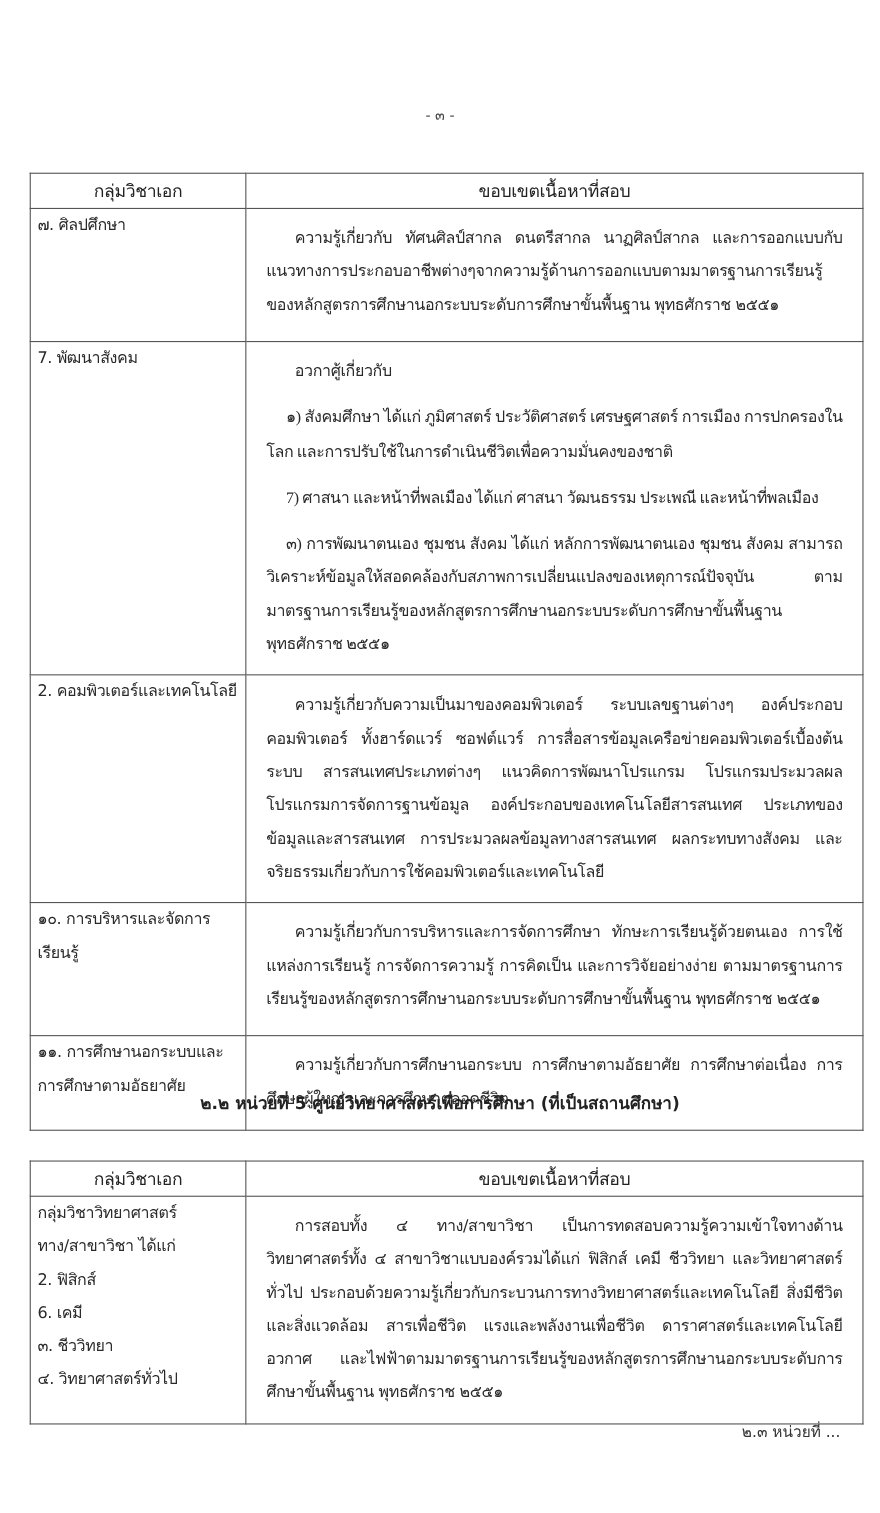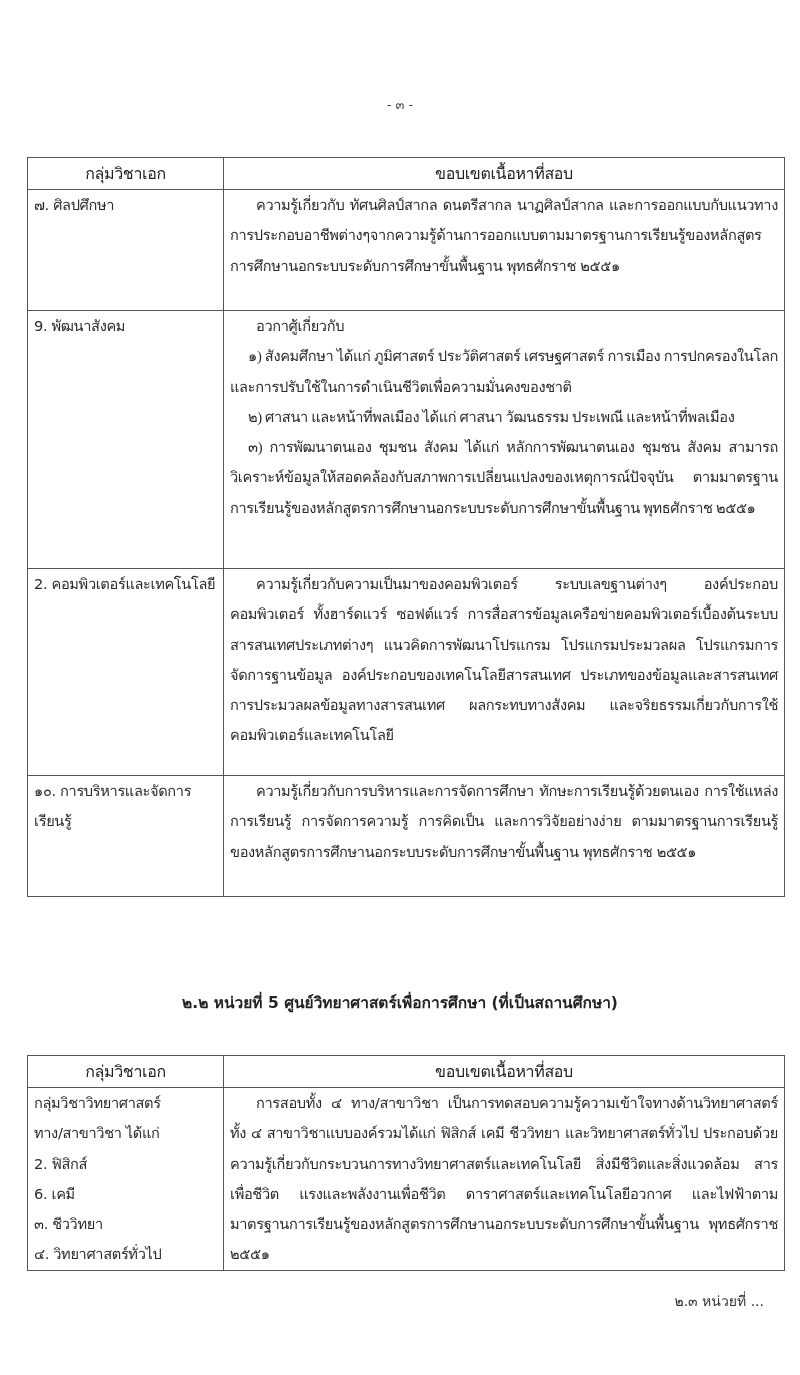--- a/index.html
+++ b/index.html
@@ -38,21 +38,21 @@
     .row-10 td { height: 120px; }
     .row-11 td { height: 64px; }
     .section-heading {
       position: absolute; top: 990px; left: 0; width: 800px;
       text-align: center; font-size: 15.5px; font-weight: bold; color: #222;
     }
     .footer-continue {
       position: absolute; top: 1290px; right: 36px;
       font-size: 14px; color: #333;
     }
-    .p { margin: 0; }
+    .p { margin: 12px; }
   </style>
 </head>
 <body>
 
 <div class="page-number">- ๓ -</div>
 
 <table class="doc-table" id="table1">
   <colgroup>
       <col class="c1">
       <col class="c2">
@@ -64,38 +64,44 @@
     </tr>
   </thead>
   <tbody>
     <tr class="row-7">
       <td><span>๗. ศิลปศึกษา</span></td>
       <td>
         <p class="p indent just">ความรู้เกี่ยวกับ ทัศนศิลป์สากล ดนตรีสากล นาฏศิลป์สากล และการออกแบบกับแนวทางการประกอบอาชีพต่างๆจากความรู้ด้านการออกแบบตามมาตรฐานการเรียนรู้ของหลักสูตรการศึกษานอกระบบระดับการศึกษาขั้นพื้นฐาน พุทธศักราช ๒๕๕๑</p>
       </td>
     </tr>
     <tr class="row-8">
-      <td><span>9. พัฒนาสังคม</span></td>
+      <td><span>7. พัฒนาสังคม</span></td>
       <td>
         <p class="p indent">อวกาศู้เกี่ยวกับ</p>
         <p class="p sub just">๑) สังคมศึกษา ได้แก่ ภูมิศาสตร์ ประวัติศาสตร์ เศรษฐศาสตร์ การเมือง การปกครองในโลก และการปรับใช้ในการดำเนินชีวิตเพื่อความมั่นคงของชาติ</p>
-        <p class="p sub just">๒) ศาสนา และหน้าที่พลเมือง ได้แก่ ศาสนา วัฒนธรรม ประเพณี และหน้าที่พลเมือง</p>
+        <p class="p sub just">7) ศาสนา และหน้าที่พลเมือง ได้แก่ ศาสนา วัฒนธรรม ประเพณี และหน้าที่พลเมือง</p>
         <p class="p sub just">๓) การพัฒนาตนเอง ชุมชน สังคม ได้แก่ หลักการพัฒนาตนเอง ชุมชน สังคม สามารถวิเคราะห์ข้อมูลให้สอดคล้องกับสภาพการเปลี่ยนแปลงของเหตุการณ์ปัจจุบัน ตามมาตรฐานการเรียนรู้ของหลักสูตรการศึกษานอกระบบระดับการศึกษาขั้นพื้นฐาน พุทธศักราช ๒๕๕๑</p>
       </td>
     </tr>
     <tr class="row-9">
       <td><span>2. คอมพิวเตอร์และเทคโนโลยี</span></td>
       <td>
         <p class="p indent just">ความรู้เกี่ยวกับความเป็นมาของคอมพิวเตอร์ ระบบเลขฐานต่างๆ องค์ประกอบคอมพิวเตอร์ ทั้งฮาร์ดแวร์ ซอฟต์แวร์ การสื่อสารข้อมูลเครือข่ายคอมพิวเตอร์เบื้องต้นระบบ สารสนเทศประเภทต่างๆ แนวคิดการพัฒนาโปรแกรม โปรแกรมประมวลผล โปรแกรมการจัดการฐานข้อมูล องค์ประกอบของเทคโนโลยีสารสนเทศ ประเภทของข้อมูลและสารสนเทศ การประมวลผลข้อมูลทางสารสนเทศ ผลกระทบทางสังคม และจริยธรรมเกี่ยวกับการใช้คอมพิวเตอร์และเทคโนโลยี</p>
       </td>
     </tr>
     <tr class="row-10">
       <td><span>๑๐. การบริหารและจัดการเรียนรู้</span></td>
       <td>
         <p class="p indent just">ความรู้เกี่ยวกับการบริหารและการจัดการศึกษา ทักษะการเรียนรู้ด้วยตนเอง การใช้แหล่งการเรียนรู้ การจัดการความรู้ การคิดเป็น และการวิจัยอย่างง่าย ตามมาตรฐานการเรียนรู้ของหลักสูตรการศึกษานอกระบบระดับการศึกษาขั้นพื้นฐาน พุทธศักราช ๒๕๕๑</p>
+      </td>
+    </tr>
+    <tr class="row-11">
+      <td><span>๑๑. การศึกษานอกระบบและการศึกษาตามอัธยาศัย</span></td>
+      <td>
+        <p class="p indent just">ความรู้เกี่ยวกับการศึกษานอกระบบ การศึกษาตามอัธยาศัย การศึกษาต่อเนื่อง การศึกษาผู้ใหญ่ และการศึกษาตลอดชีวิต</p>
       </td>
     </tr>
   </tbody>
 </table>
 
 <div class="section-heading">๒.๒ หน่วยที่ 5 ศูนย์วิทยาศาสตร์เพื่อการศึกษา (ที่เป็นสถานศึกษา)</div>
 
 <table class="doc-table" id="table2">
   <colgroup>
       <col class="c1">

